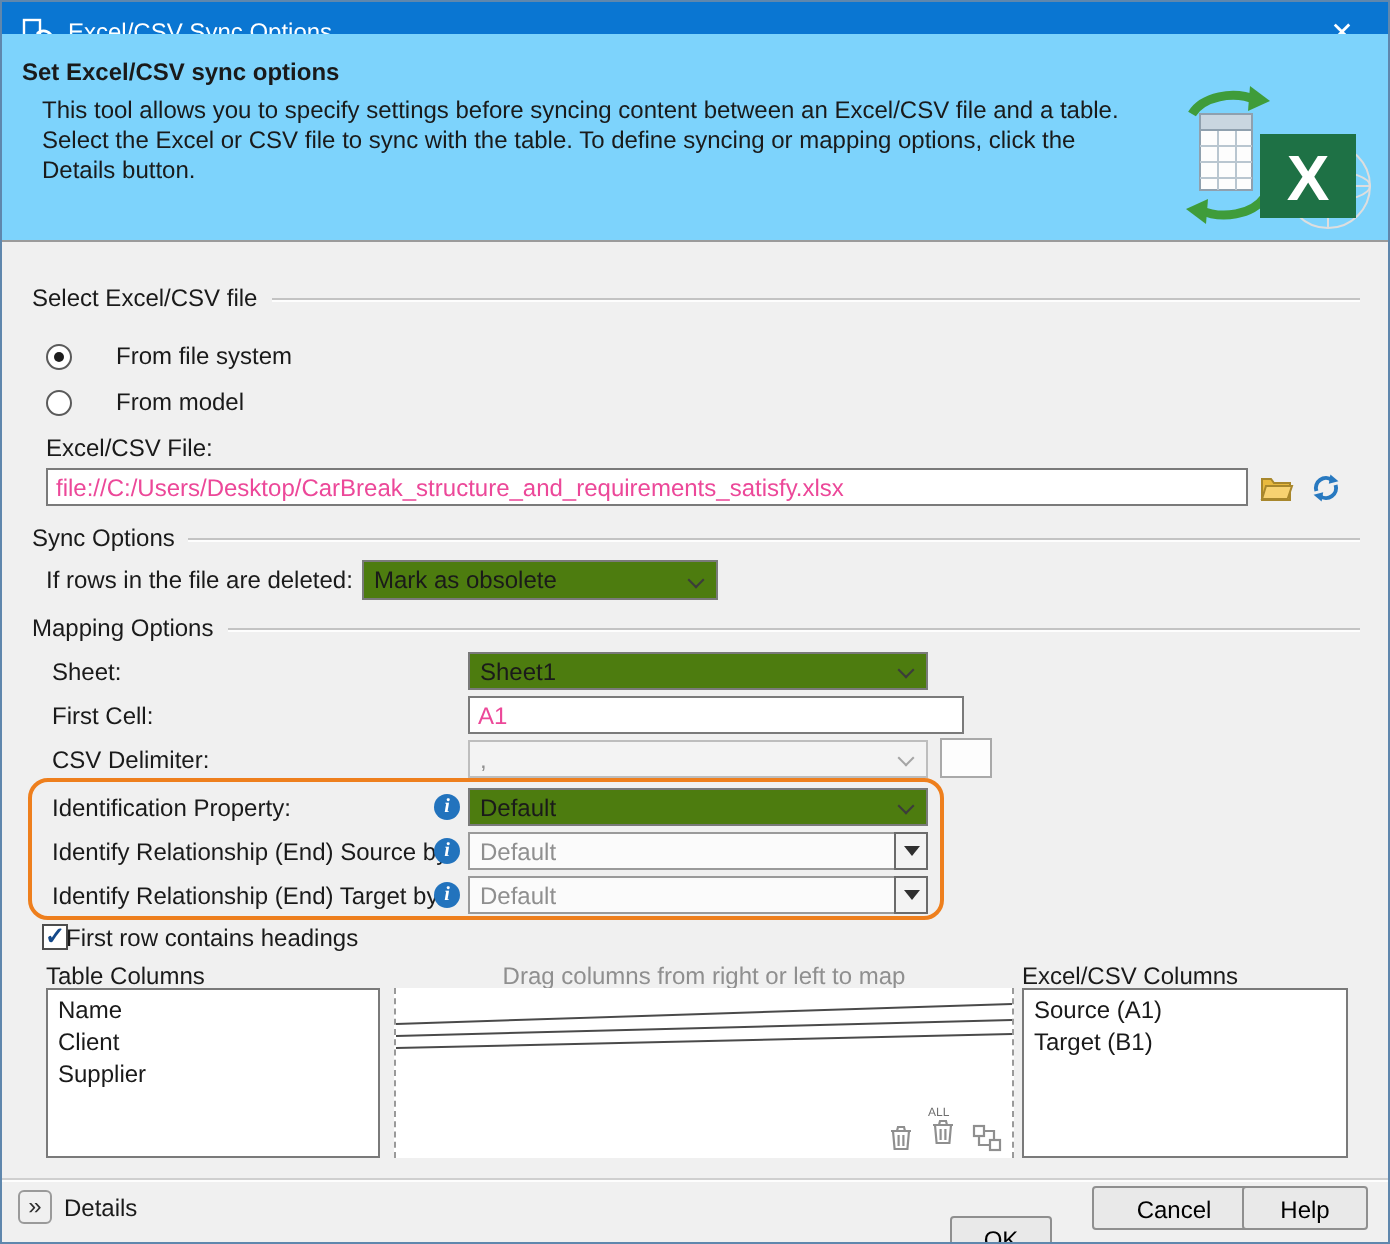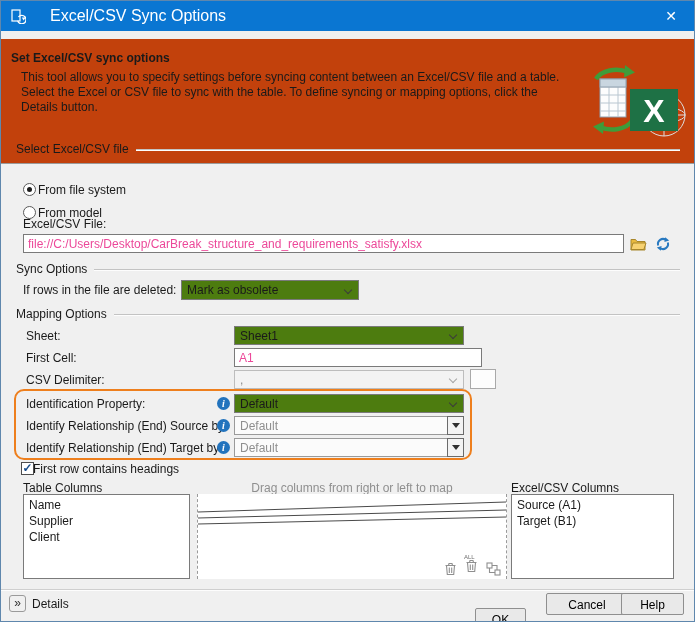--- a/index.html
+++ b/index.html
@@ -5,33 +5,33 @@
   * { box-sizing: border-box; }
   html,body { margin:0; padding:0; background:#cfcfcf; }
   .dialog {
     position:relative; width:695px; height:622px;
     font-family:"Liberation Sans", sans-serif; font-size:12px; color:#1a1a1a;
     background:#f0f0f0; border:1px solid #5f87ad; overflow:hidden;
   }
   
   .titlebar { position:absolute; left:0; top:0; right:0; height:30px; background:#0a76d2; display:flex; align-items:center; color:#fff; }
   .title-icon { margin-left:9px; width:16px; height:16px; flex:0 0 auto; }
-  .title-text { margin-left:24px; font-size:16px; }
+  .title-text { margin-left:8px; font-size:12px; }
   .close-btn { margin-left:auto; width:46px; height:30px; display:flex; align-items:center; justify-content:center; font-size:14px; cursor:default; }
   
-  .header { position:absolute; left:0; right:0; top:38px; height:125px; background:#c2410c; border-bottom:1px solid #9b9b9b; }
+  .header { position:absolute; left:0; right:0; top:16px; height:104px; background:#7dd3fc; border-bottom:1px solid #9b9b9b; }
   .header-title { position:absolute; left:10px; top:12px; font-weight:bold; }
   .header-desc { position:absolute; left:20px; top:31px; width:552px; line-height:15px; }
   .excel-art { position:absolute; right:6px; top:24px; }
   
   .group { position:absolute; left:15px; right:14px; display:flex; align-items:center; gap:7px; }
   .group-line { flex:1; height:1px; background:#c3c3c3; box-shadow:0 1px 0 #fdfdfd; }
   .lbl { position:absolute; white-space:nowrap; }
   
-  .radio-row { position:absolute; display:flex; align-items:flex-start; gap:2px;margin-top:12px; }
+  .radio-row { position:absolute; display:flex; align-items:flex-end; gap:22px; }
   .radio { width:13px; height:13px; border:1px solid #5a5a5a; border-radius:50%; background:#fff; position:relative; flex:0 0 auto; }
   .radio.selected::after { content:""; position:absolute; left:3px; top:3px; width:5px; height:5px; border-radius:50%; background:#1d1d1d; }
   .checkbox { position:absolute; width:13px; height:13px; border:1px solid #4d4d4d; background:#fff; font-size:12px; line-height:11px; text-align:center; color:#14498a; font-weight:bold; }
   
   .text-input { position:absolute; border:1px solid #7a7a7a; background:#fff; font:inherit; padding:1px 4px; height:19px; color:#ec4899; }
   .combo { position:absolute; height:19px; border:1px solid #7a7a7a; background:#4d7c0f; padding:2px 20px 2px 5px; overflow:hidden; white-space:nowrap; }
   .combo .chev { position:absolute; right:7px; top:5px; width:6px; height:6px; border-right:1.4px solid #3c3c3c; border-bottom:1.4px solid #3c3c3c; transform:rotate(45deg); }
   .combo.disabled { color:#8f8f8f; border-color:#bdbdbd; background:#f3f3f3; }
   .combo.disabled .chev { border-color:#a5a5a5; }
   .swing-field { position:absolute; height:19px; border:1px solid #9a9a9a; background:#fbfbfb; color:#8f8f8f; padding:2px 5px; overflow:hidden; white-space:nowrap; }
@@ -184,22 +184,22 @@
     <span>✓</span>
   </div>
   <div class="lbl" style="left:32px; top:461px;">First row contains headings</div>
 
   <div class="lbl" style="left:22px; top:480px;">Table Columns</div>
   <div class="drag-hint">Drag columns from right or left to map</div>
   <div class="lbl" style="left:510px; top:480px;">Excel/CSV Columns</div>
 
   <div class="listbox" style="left:22px; top:493px; width:167px; height:85px;">
     <div class="list-item">Name</div>
+    <div class="list-item">Client</div>
     <div class="list-item">Supplier</div>
-    <div class="list-item">Client</div>
   </div>
 
   <div class="map-panel">
     <svg style="position:absolute; left:0; top:0;" width="308" height="50">
       <path d="M0 18 L308 8" stroke="#4a4a4a" stroke-width="1" fill="none"></path>
       <path d="M0 24 L308 16" stroke="#4a4a4a" stroke-width="1" fill="none"></path>
       <path d="M0 30 L308 23" stroke="#4a4a4a" stroke-width="1" fill="none"></path>
     </svg>
     <div class="map-icons">
       <svg width="13" height="14" viewBox="0 0 13 14">

